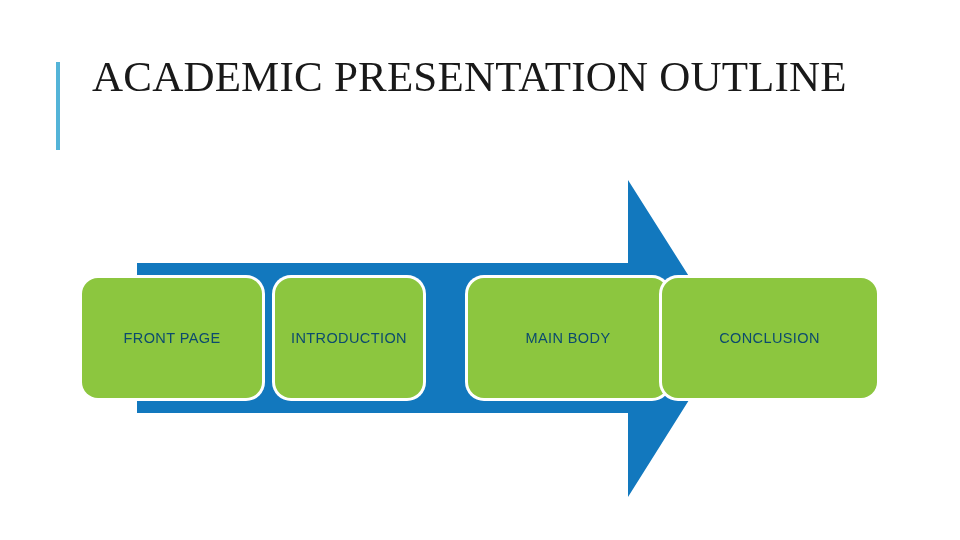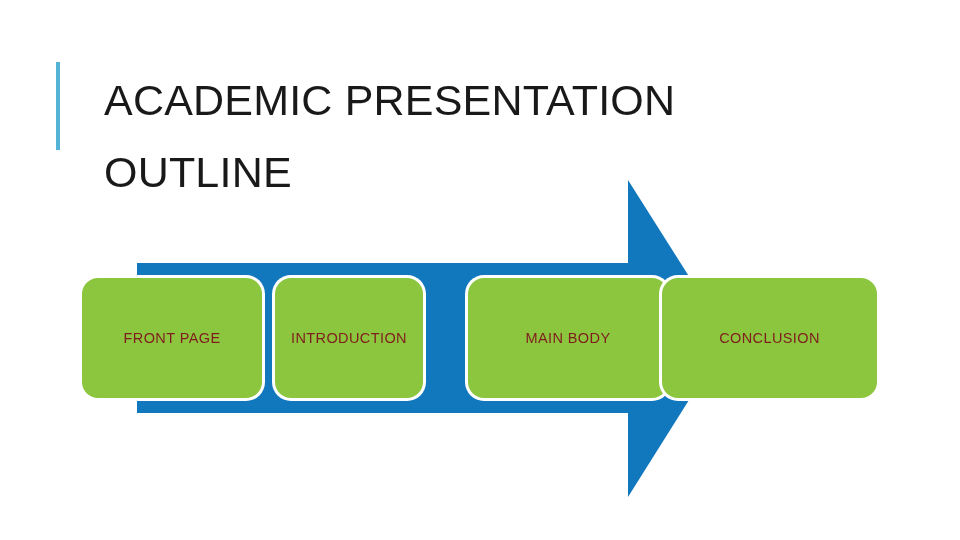--- a/index.html
+++ b/index.html
@@ -39,25 +39,25 @@
     top: 4px;
     width: 4px;
     height: 88px;
     background: #54B4D8;
   }
   #page-title {
     position: absolute;
     left: 36px;
     top: -6px;
     width: 760px;
-    margin: 12px;
-    font-family: Liberation Sans, sans-serif;
+    margin: 0;
+    font-family: Liberation Serif, serif;
     font-weight: 400;
     font-size: 43px;
-    line-height: 72px;
+    line-height: 50px;
     letter-spacing: 0.2px;
     color: #191919;
     white-space: pre-line;
   }
 
   
   #process-arrow-diagram {
     position: absolute;
     left: 0px;
     top: 0px;
@@ -80,21 +80,21 @@
     box-shadow: 0 0 0 3px #ffffff;
     display: flex;
     align-items: center;
     justify-content: center;
   }
   .stage-label {
     font-family: "Liberation Sans", sans-serif;
     font-size: 14.5px;
     font-weight: 400;
     letter-spacing: 0.4px;
-    color: #7f1d1d;
+    color: #0c4a6e;
     text-align: center;
     white-space: nowrap;
   }
   #stage-box-0 { left: 82px;  width: 180px; }
   #stage-box-1 { left: 275px; width: 148px; }
   #stage-box-2 { left: 468px; width: 200px; }
   #stage-box-3 { left: 662px; width: 215px; }
 </style>
 </head>
 <body>

